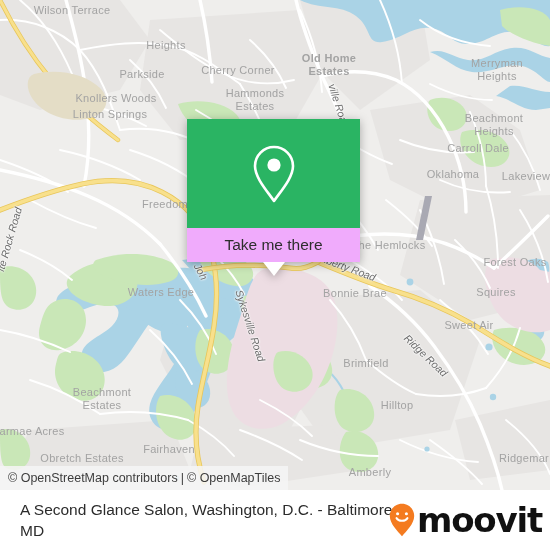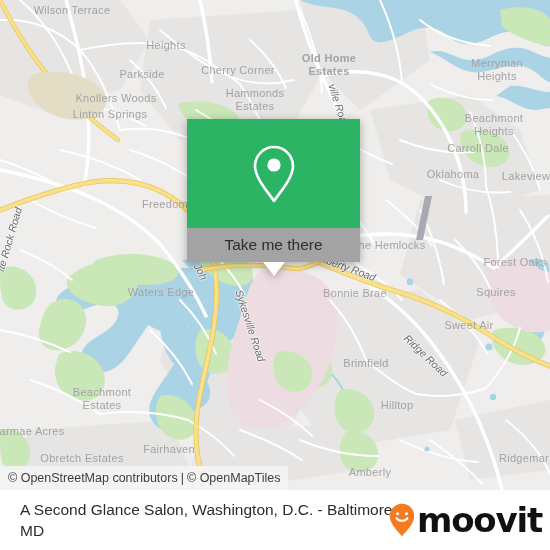--- a/index.html
+++ b/index.html
@@ -54,21 +54,21 @@
     filter: drop-shadow(0 2px 5px rgba(0,0,0,0.30));
   }
   #popup-green {
     height: 109px;
     background: #2ab463;
     display: flex; align-items: center; justify-content: center;
   }
   #popup-pin { width: 46px; height: 60px; display:block; }
   #popup-button {
     height: 34px;
-    background: #a3a3a3;
+    background: #f0abfc;
     display: flex; align-items: center; justify-content: center;
     color: #2e2e2e;
     font-size: 15.5px;
     cursor: pointer;
   }
   #popup-tail {
     position: absolute;
     left: 50%; top: 143px;
     width: 0; height: 0;
     margin-left: -11px;

